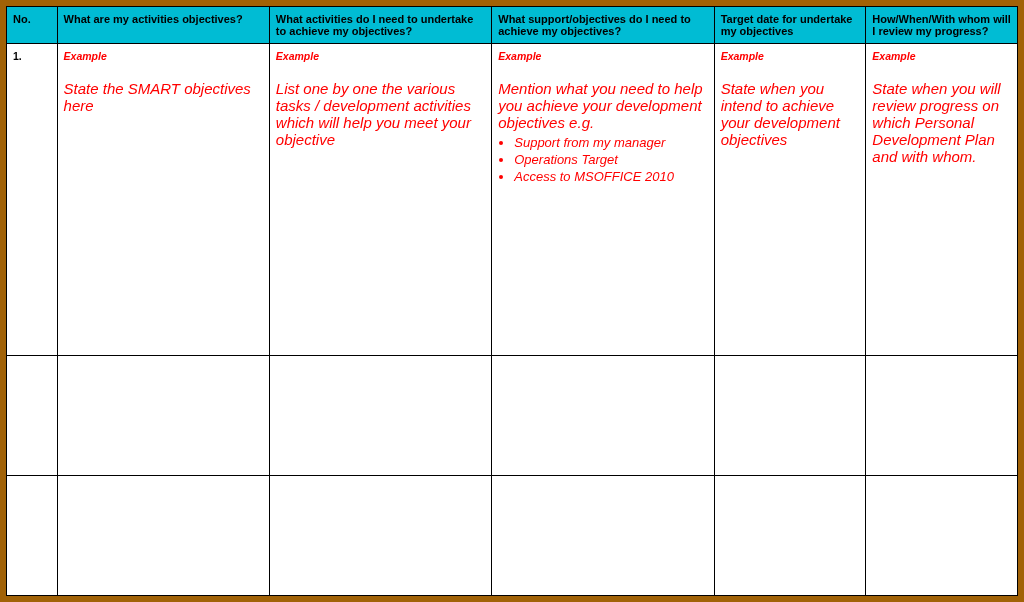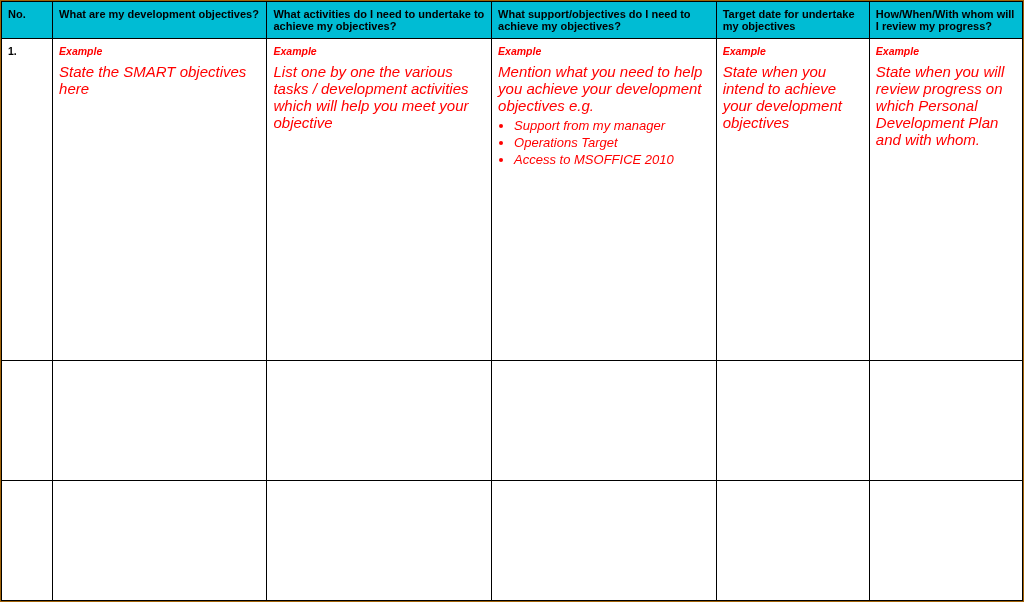--- a/index.html
+++ b/index.html
@@ -11,21 +11,21 @@
       font-family: Arial, sans-serif;
       font-size: 11px;
       background: #fff;
       width: 1024px;
       height: 602px;
       overflow: hidden;
     }
     .table-wrapper {
       width: 100%;
       height: 100%;
-      border: 1px solid #a16207;
+      border: 6px solid #a16207;
     }
     table {
       width: 100%;
       height: 100%;
       border-collapse: collapse;
       table-layout: fixed;
     }
     col.col1 { width: 5%; }
     col.col2 { width: 21%; }
     col.col3 { width: 22%; }
@@ -54,21 +54,21 @@
     .row-number {
       font-style: normal;
       font-weight: bold;
       color: #000;
     }
     .example-label {
       font-style: italic;
       font-weight: bold;
       color: red;
       display: block;
-      margin-bottom: 6px;
+      margin-bottom: 18px;
     }
     .body-text {
       font-style: italic;
       color: red;
       font-size: 15px;
     }
     .bullet-list {
       list-style: disc;
       padding-left: 16px;
       margin-top: 4px;
@@ -92,21 +92,21 @@
       <col class="col1">
       <col class="col2">
       <col class="col3">
       <col class="col4">
       <col class="col5">
       <col class="col6">
     </colgroup>
     <thead>
       <tr>
         <th>No.</th>
-        <th>What are my development objectives?</th>
+        <th>What are my activities objectives?</th>
         <th>What activities do I need to undertake to achieve my objectives?</th>
         <th>What support/objectives do I need to achieve my objectives?</th>
         <th>Target date for undertake my objectives</th>
         <th>How/When/With whom will I review my progress?</th>
       </tr>
     </thead>
     <tbody>
       <tr>
         <td>
           <span class="row-number">1.</span>

